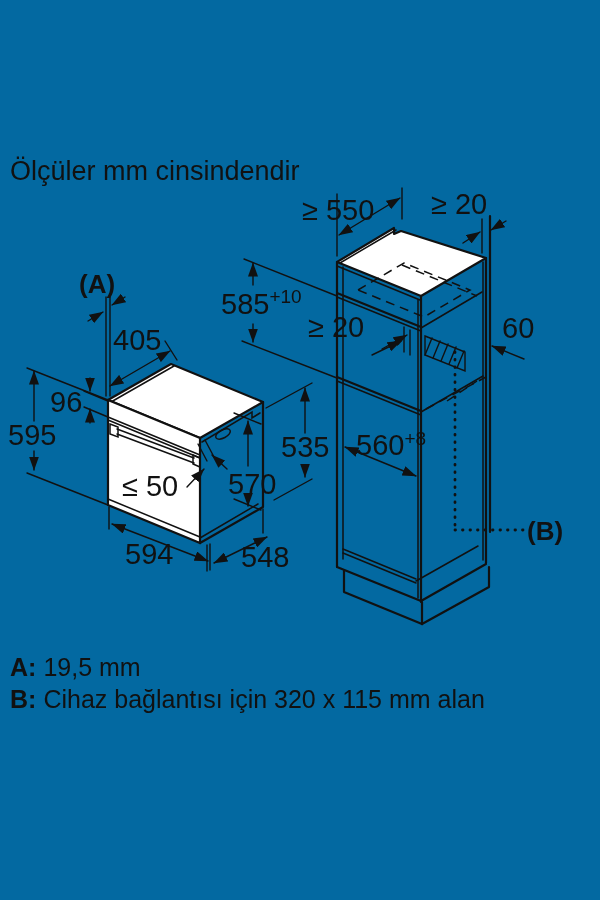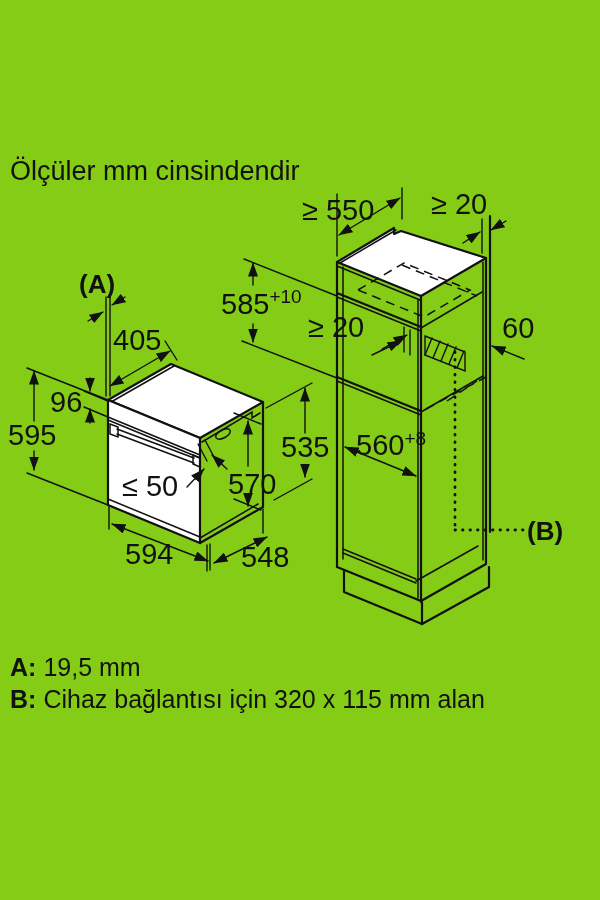--- a/index.html
+++ b/index.html
@@ -1,16 +1,16 @@
 <!DOCTYPE html>
 <html><head>
 <meta charset="utf-8">
 <style>
   html,body{margin:0;padding:0;background:#fff;}
-  .page{width:600px;height:900px;position:relative;background:#84cc16;overflow:hidden;
+  .page{width:600px;height:900px;position:relative;background:#0369a1;overflow:hidden;
         font-family:"Liberation Sans", sans-serif;}
   svg{position:absolute;left:0;top:0;}
   text{fill:#111;font-family:"Liberation Sans", sans-serif;}
   .ol{stroke:#111;stroke-width:2.2;fill:none;stroke-linejoin:round;stroke-linecap:round;}
   .olf{stroke:#111;stroke-width:2.2;fill:#fff;stroke-linejoin:round;}
   .thin{stroke:#111;stroke-width:1.5;fill:none;stroke-linecap:round;}
   .dim{stroke:#111;stroke-width:1.4;fill:none;stroke-linecap:round;}
   .dash{stroke:#111;stroke-width:1.5;fill:none;stroke-dasharray:9 6;}
   .dot{stroke:#111;stroke-width:2.8;fill:none;stroke-dasharray:0.5 7;stroke-linecap:round;}
   .dimtxt{font-size:29px;}

